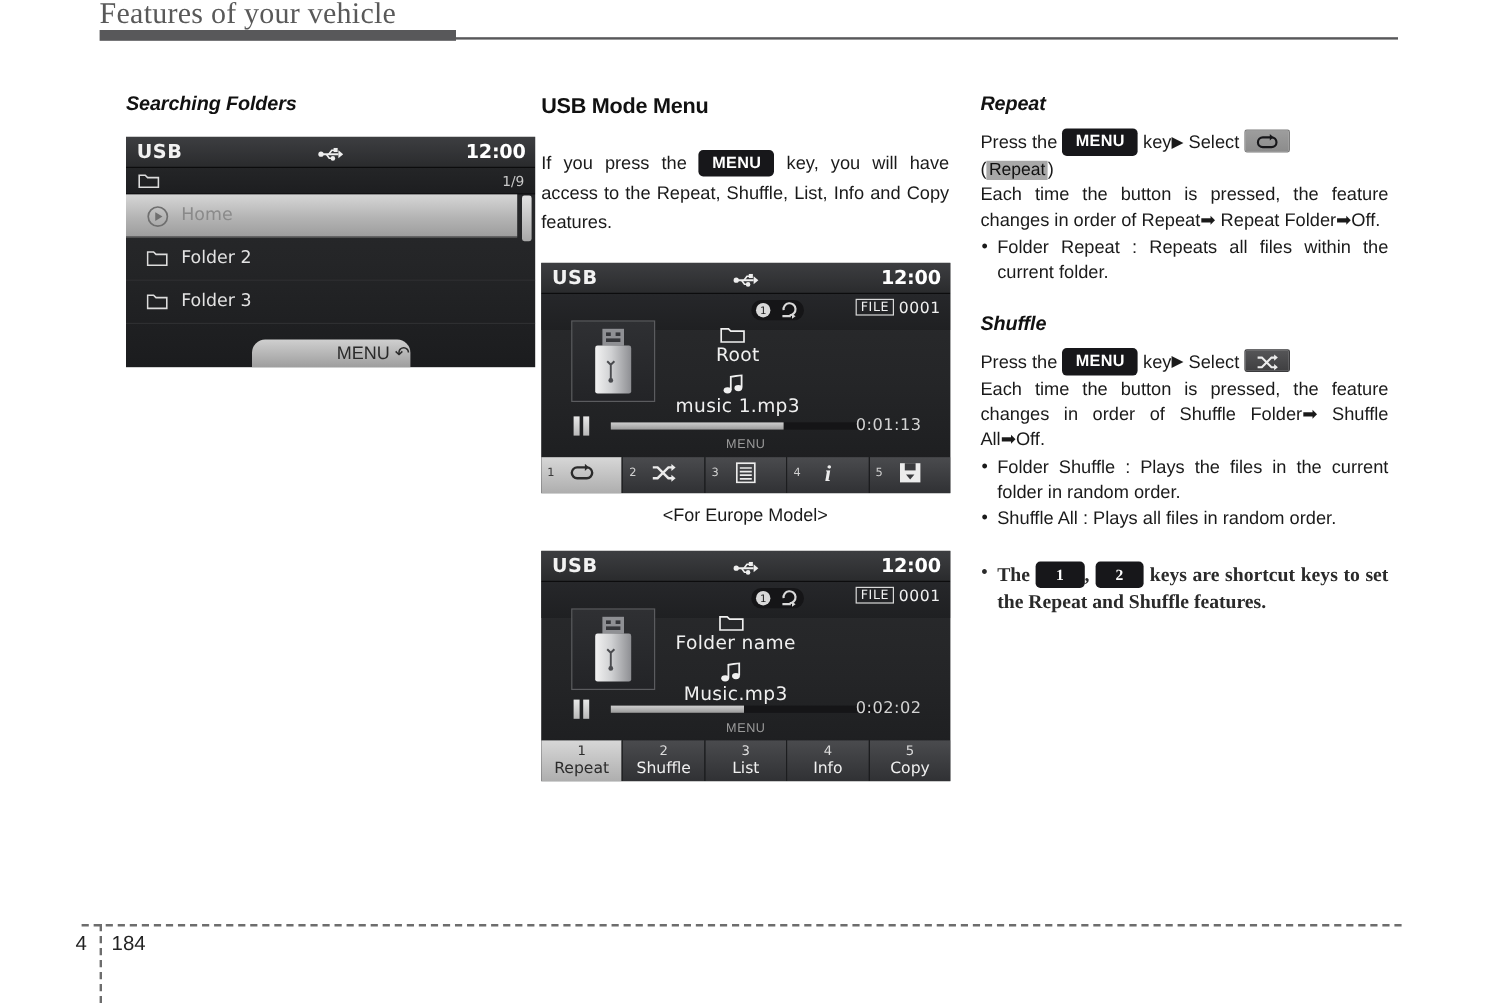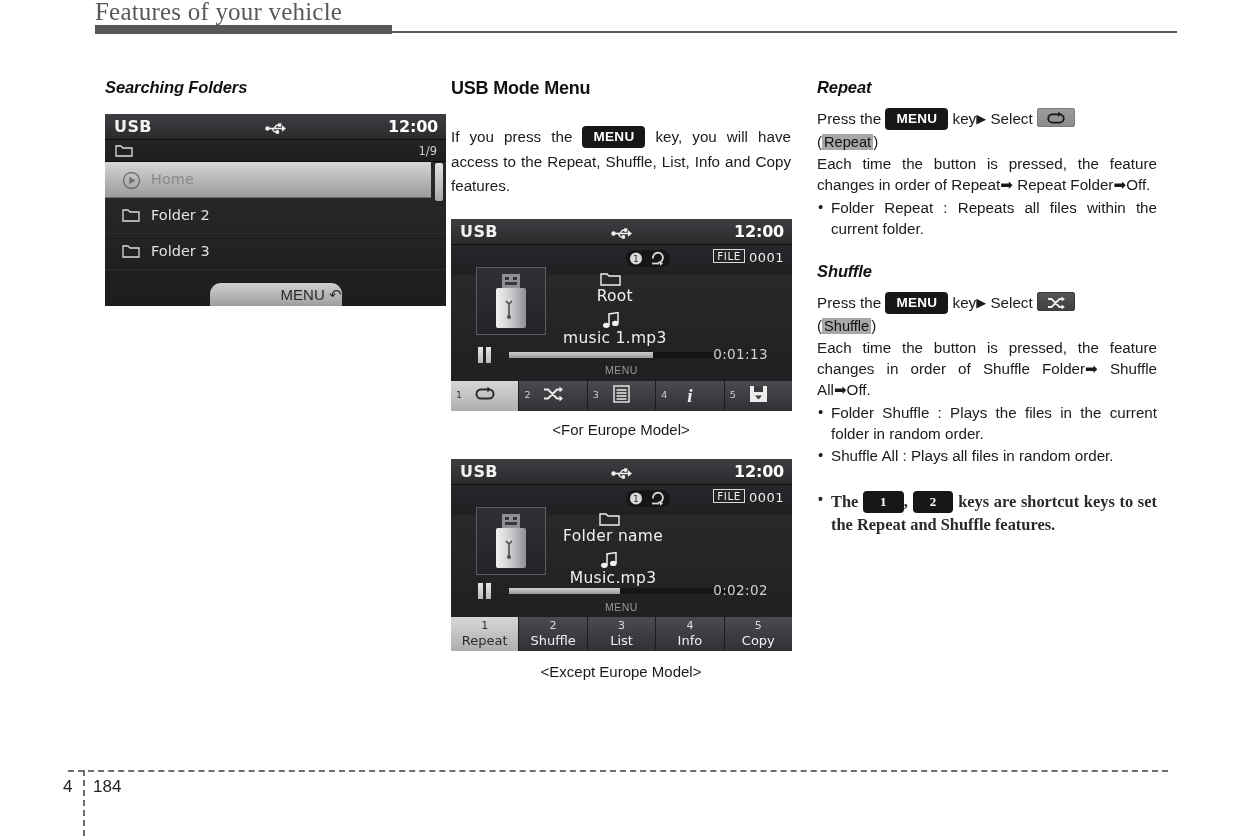--- a/index.html
+++ b/index.html
@@ -6,21 +6,21 @@
   html, body {
     width: 1239px; height: 836px;
     background: #ffffff;
     font-family: "Liberation Sans", sans-serif;
     color: #1a1a1a;
     overflow: hidden;
   }
   .page { position: relative; width: 1239px; height: 836px; }
 
   
-  .header { position: absolute; left: 12px; top: 0; width: 1132px; height: 40px; }
+  .header { position: absolute; left: 0; top: 0; width: 1132px; height: 40px; }
   .header-title {
     position: absolute; left: 83px; top: -2px;
     font-family: "Liberation Serif", serif;
     font-size: 25px; color: #595959; letter-spacing: .2px;
   }
   .header-bar-thick {
     position: absolute; left: 83px; top: 25px; width: 297px; height: 9px;
     background: #58585a;
   }
   .header-bar-thin {
@@ -578,21 +578,20 @@
           <span class="n">4</span>
           <span class="t">Info</span>
         </div>
         <div class="soft">
           <span class="n">5</span>
           <span class="t">Copy</span>
         </div>
       </div>
     </div>
 
-    <p class="caption" style="margin-top:12px;">&lt;Except Europe Model&gt;</p>
   </div>
 
   <div class="col col-right">
 
     <h3 class="sub">Repeat</h3>
     <p class="body tight">
       <span>Press the</span>
       <span class="key key-menu">MENU</span>
       <span>key</span><span class="arrowr">▶</span>
       <span>Select</span>
@@ -616,21 +615,20 @@
       <span>key</span><span class="arrowr">▶</span>
       <span>Select</span>
       <span class="iconbox dark">
         <svg width="20" height="16" viewBox="0 0 22 18" style="margin-top:2px;">
           <path d="M2 4.5h4l9 9h4M2 13.5h4l9-9h4" fill="none" stroke="#ececec" stroke-width="2"></path>
           <path d="M17.5 1.6L21 4.5l-3.5 2.9z" fill="#ececec"></path>
           <path d="M17.5 10.6L21 13.5l-3.5 2.9z" fill="#ececec"></path>
         </svg>
       </span>
     </p>
-    <p class="body tight nojust"><span>(</span><span class="hl">Shuffle</span><span>)</span></p>
     <p class="body tight">Each time the button is pressed, the feature changes in order of Shuffle Folder➡ Shuffle All➡Off.</p>
     <ul class="bul">
       <li>Folder Shuffle : Plays the files in the current folder in random order.</li>
       <li>Shuffle All : Plays all files in random order.</li>
     </ul>
 
     <div style="margin-top:24px;">
       <ul class="notice-list">
         <li>
           <span>The</span>

